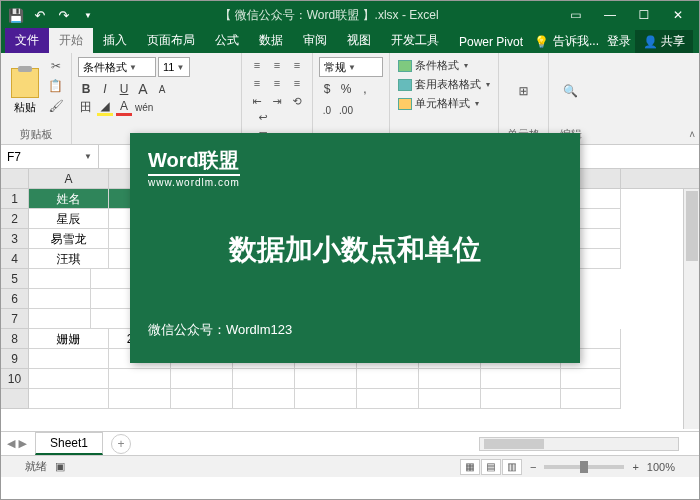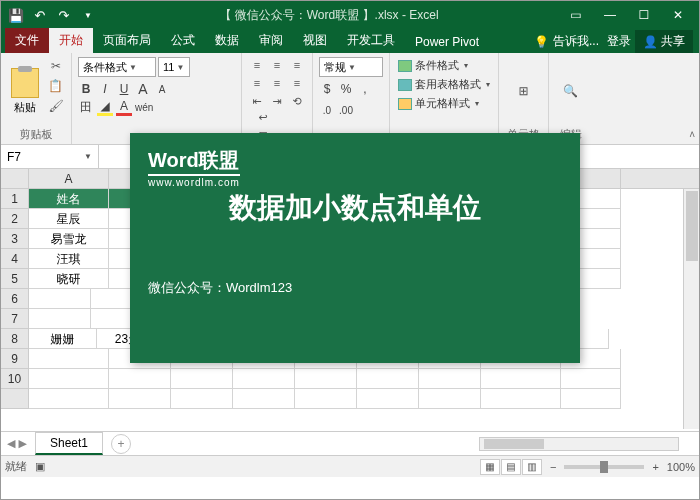--- a/index.html
+++ b/index.html
@@ -5,22 +5,22 @@
 *{box-sizing:border-box;margin:0;padding:0;font-family:"Microsoft YaHei",sans-serif}
 body{width:700px;height:500px;background:#fff;overflow:hidden;font-size:12px;border:1px solid #999}
 .titlebar{height:28px;background:#0a6332;display:flex;align-items:center;color:#fff;padding:8px 4px}
 .qat{display:flex;gap:2px;align-items:center}
 .qat-btn{width:22px;height:22px;display:flex;align-items:center;justify-content:center;color:#fff;font-size:13px}
 .title-text{flex:1;text-align:center;font-size:12px;color:#d8e8dc}
 .win-btns{display:flex;gap:0}
 .win-btn{width:34px;height:26px;display:flex;align-items:center;justify-content:center;color:#fff;font-size:12px}
 .ribbon-tabs{height:24px;background:#0a6332;display:flex;align-items:flex-end;padding-left:4px;color:#fff}
 .rtab{padding:4px 10px;font-size:12px;cursor:pointer}
-.rtab.file{background:#7f1d1d}
-.rtab.active{background:#f1f1f1;color:#b91c1c}
+.rtab.file{background:#4c1d95}
+.rtab.active{background:#f1f1f1;color:#737373}
 .rtab-right{margin-left:auto;display:flex;align-items:center;gap:4px;padding-right:6px}
 .share-btn{background:#064a25;padding:3px 8px;display:flex;align-items:center;gap:3px}
 .ribbon{height:92px;background:#f1f1f1;border-bottom:1px solid #ccc;display:flex;position:relative}
 .rgroup{border-right:1px solid #d4d4d4;padding:4px 6px 2px;display:flex;flex-direction:column}
 .rgroup-label{font-size:11px;color:#666;text-align:center;margin-top:auto;padding-top:2px}
 .rgroup-body{display:flex;gap:4px;flex:1}
 .paste-big{display:flex;flex-direction:column;align-items:center;justify-content:center;gap:2px;padding:0 4px}
 .paste-icon{width:28px;height:30px;background:#f9d978;border:1px solid #d4a934;position:relative}
 .paste-icon:before{content:"";position:absolute;top:-3px;left:6px;width:14px;height:6px;background:#aaa;border-radius:2px}
 .clip-side{display:flex;flex-direction:column;gap:2px}
@@ -47,29 +47,29 @@
 .ch{border-right:1px solid #ccc;text-align:center;font-size:12px;color:#333;line-height:20px}
 .rows{display:flex;flex-direction:column}
 .row{display:flex;height:20px}
 .rh{width:28px;background:#e6e6e6;border-right:1px solid #ccc;border-bottom:1px solid #ccc;text-align:center;font-size:12px;color:#333;line-height:20px}
 .cell{border-right:1px solid #d4d4d4;border-bottom:1px solid #d4d4d4;background:#fff;font-size:12px;text-align:center;line-height:20px;overflow:hidden}
 .cell.hdr{background:#2f855a;color:#fff}
 .overlay{position:absolute;left:130px;top:133px;width:450px;height:230px;background:#1a7146;color:#fff;padding:14px 18px;box-shadow:2px 2px 8px rgba(0,0,0,.3)}
 .ov-logo{font-size:20px;font-weight:bold;font-style:italic}
 .ov-logo span{font-style:normal}
 .ov-url{font-size:10px;letter-spacing:1px;border-top:2px solid #fff;display:inline-block;padding-top:1px}
-.ov-title{font-size:28px;font-weight:bold;text-align:center;}
+.ov-title{font-size:28px;font-weight:bold;text-align:center;margin-top:42px}
 .ov-sub{font-size:13px;margin-top:52px}
 .sheet-tabs{height:24px;background:#fff;border-top:1px solid #ccc;display:flex;align-items:center;padding-left:6px;position:relative}
 .st-nav{display:flex;gap:2px;color:#888;font-size:11px}
 .stab{padding:3px 14px;border:1px solid #ccc;border-bottom:2px solid #0a6332;background:#fff;font-size:12px;margin-left:8px}
 .stab-add{width:20px;height:20px;border:1px solid #ccc;border-radius:50%;margin-left:8px;text-align:center;line-height:18px;color:#888}
 .hscroll{position:absolute;right:20px;width:200px;height:14px;background:#f0f0f0;border:1px solid #ccc;display:flex;align-items:center}
 .hscroll-thumb{width:60px;height:10px;background:#ccc;margin-left:4px}
-.statusbar{height:22px;background:#f1f1f1;border-top:1px solid #ccc;display:flex;align-items:center;padding:0 4px;font-size:11px;color:#555}
+.statusbar{height:22px;background:#f1f1f1;border-top:1px solid #ccc;display:flex;align-items:center;padding:0 24px;font-size:11px;color:#555}
 .sb-right{margin-left:auto;display:flex;align-items:center;gap:8px}
 .view-btns{display:flex;gap:1px}
 .vb{width:20px;height:16px;border:1px solid #ccc;background:#fff;display:flex;align-items:center;justify-content:center;font-size:10px}
 .zoom-slider{width:80px;height:4px;background:#ccc;position:relative}
 .zoom-thumb{width:8px;height:12px;background:#888;position:absolute;left:36px;top:-4px}
 </style>
 </head>
 <body>
 
 <div class="titlebar">
@@ -84,20 +84,21 @@
     <div class="win-btn">▭</div>
     <div class="win-btn">—</div>
     <div class="win-btn">☐</div>
     <div class="win-btn">✕</div>
   </div>
 </div>
 
 <div class="ribbon-tabs">
   <div class="rtab file">文件</div>
   <div class="rtab active">开始</div>
+  <div class="rtab">插入</div>
   <div class="rtab">页面布局</div>
   <div class="rtab">公式</div>
   <div class="rtab">数据</div>
   <div class="rtab">审阅</div>
   <div class="rtab">视图</div>
   <div class="rtab">开发工具</div>
   <div class="rtab">Power Pivot</div>
   <div class="rtab-right">
     <span>💡</span>
     <span>告诉我...</span>
@@ -279,21 +280,20 @@
         <div class="cell" style="width: 62px;"></div>
         <div class="cell" style="width: 62px;"></div>
         <div class="cell" style="width: 62px;"></div>
         <div class="cell" style="width: 62px;"></div>
         <div class="cell" style="width: 62px;"></div>
         <div class="cell" style="width: 80px;"></div>
         <div class="cell" style="width: 60px;"></div>
       </div>
       <div class="row">
         <div class="rh">5</div>
-        <div class="cell" style="width: 80px;">晓研</div>
         <div class="cell" style="width: 62px;"></div>
         <div class="cell" style="width: 62px;"></div>
         <div class="cell" style="width: 62px;"></div>
         <div class="cell" style="width: 62px;"></div>
         <div class="cell" style="width: 62px;"></div>
         <div class="cell" style="width: 62px;"></div>
         <div class="cell" style="width: 80px;"></div>
         <div class="cell" style="width: 60px;"></div>
       </div>
       <div class="row">
@@ -313,21 +313,21 @@
         <div class="cell" style="width: 62px;"></div>
         <div class="cell" style="width: 62px;"></div>
         <div class="cell" style="width: 62px;"></div>
         <div class="cell" style="width: 62px;"></div>
         <div class="cell" style="width: 62px;"></div>
         <div class="cell" style="width: 80px;"></div>
         <div class="cell" style="width: 60px;"></div>
       </div>
       <div class="row">
         <div class="rh">8</div>
-        <div class="cell" style="width: 68px;">姗姗</div>
+        <div class="cell" style="width: 80px;">姗姗</div>
         <div class="cell" style="width: 62px;">23天</div>
         <div class="cell" style="width: 62px;">3300</div>
         <div class="cell" style="width: 62px;"></div>
         <div class="cell" style="width: 62px;"></div>
         <div class="cell" style="width: 62px;"></div>
         <div class="cell" style="width: 62px;"></div>
         <div class="cell" style="width: 80px;"></div>
         <div class="cell" style="width: 60px;"></div>
       </div>
       <div class="row">

